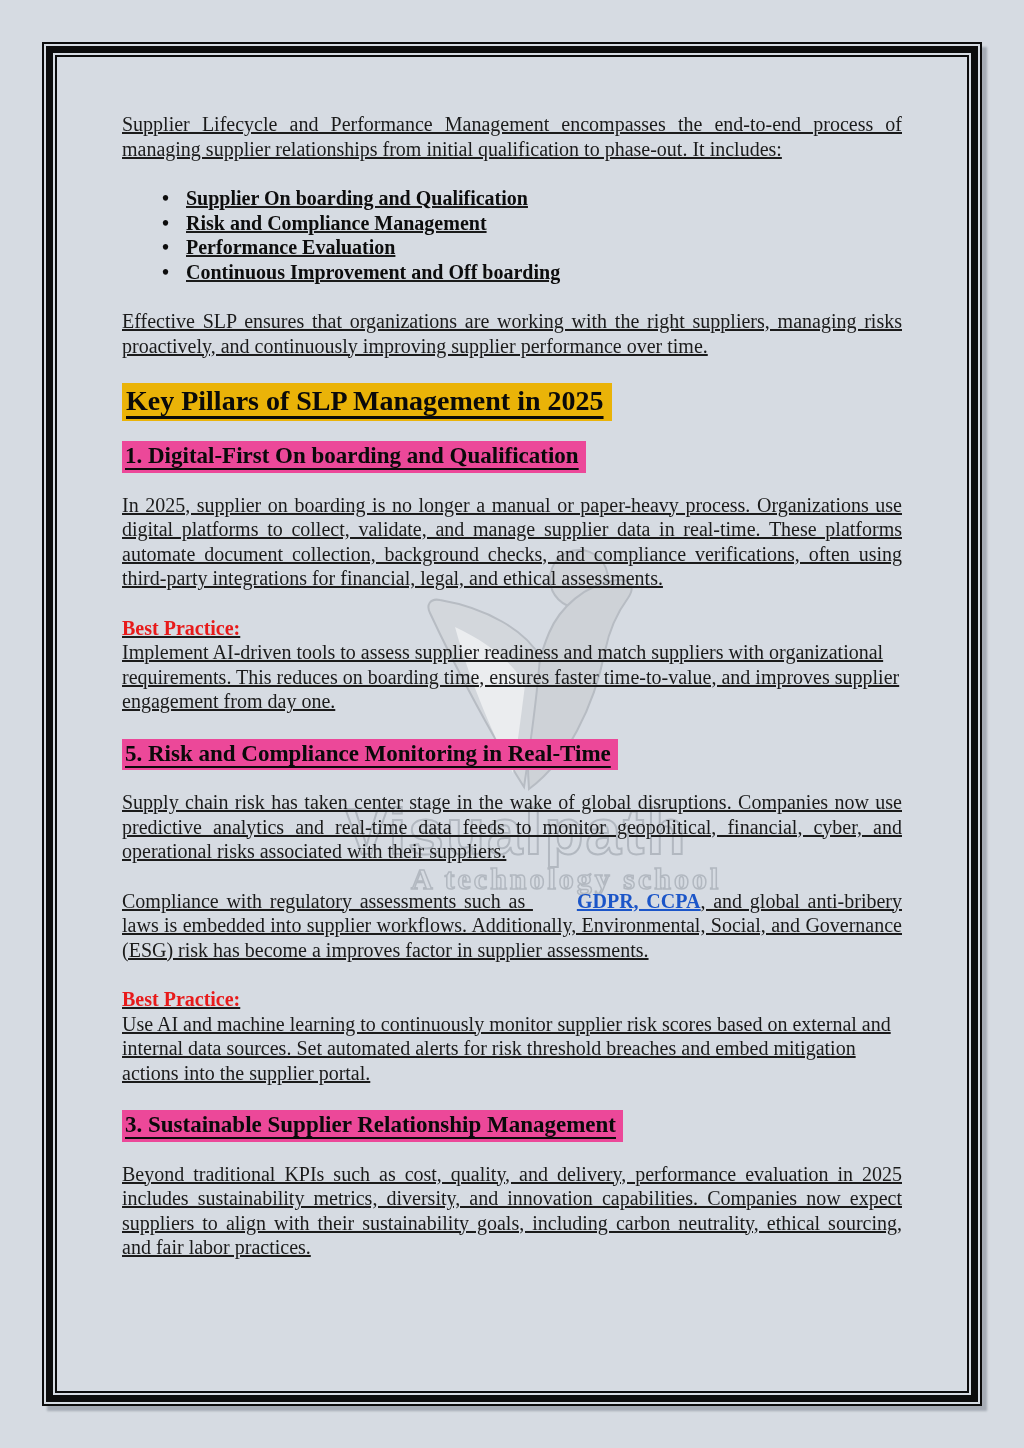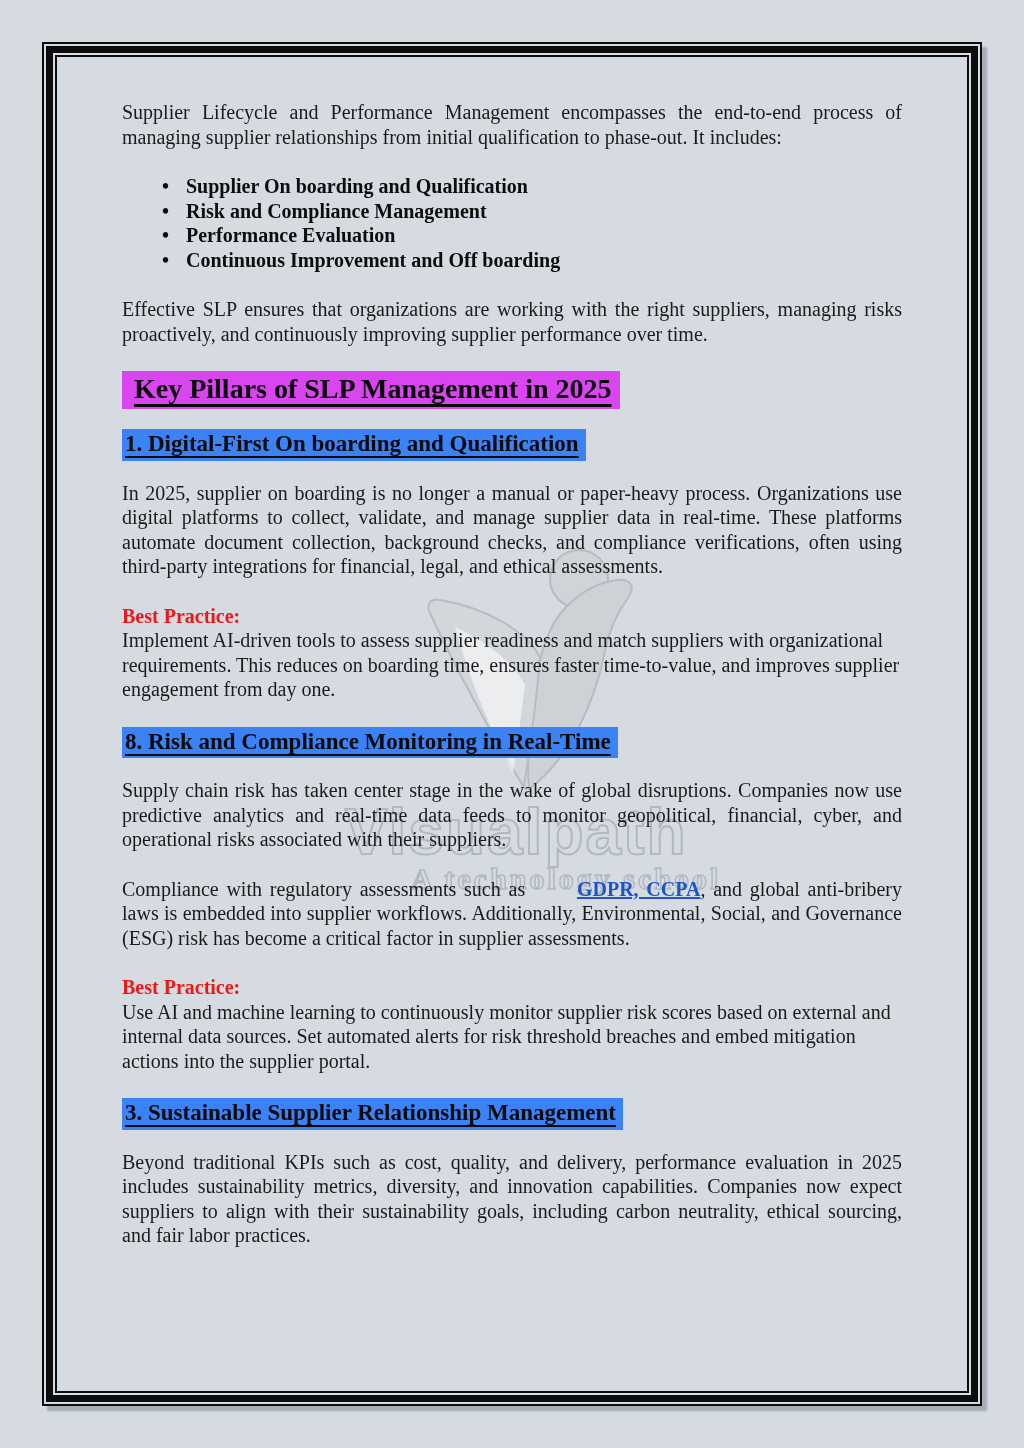--- a/index.html
+++ b/index.html
@@ -34,39 +34,39 @@
     position:absolute;left:402px;top:864px;
     font-family:Liberation Serif, serif;
     font-weight:700;font-size:30px;line-height:1;
     letter-spacing:3px;
     color:transparent;
     -webkit-text-stroke:1.5px #b2b8c0;
   }
 
   
   .content{
-    position:absolute;left:122px;top:100px;width:780px;z-index:1;
-    font-size:20px;line-height:24.5px;color:#1b1b1b;
+    position:absolute;left:122px;top:112px;width:780px;z-index:1;
+    font-size:20px;line-height:24.5px;color:#1b1b1b;text-decoration:underline;
   }
   .content p{margin:0 0 25px 0;}
   .justify{text-align:justify;}
   ul.bullets{list-style:none;margin:0 0 25px 0;padding:0;font-weight:700;color:#0d0d0d;}
   ul.bullets li{position:relative;padding-left:64px;}
   ul.bullets li::before{content:"\2022";position:absolute;left:40px;}
   .h-row{margin:0 0 20px 0;}
   .h-green{
-    display:inline-block;background:#d946ef;color:#0a0a0a;
+    display:inline-block;background:#eab308;color:#0a0a0a;
     font-size:28px;font-weight:700;line-height:1.15;
-    padding:2px 8px 4px 12px;
+    padding:2px 8px 4px 4px;
     text-decoration:underline;
     text-decoration-thickness:2.5px;
     text-underline-offset:6px;
   }
   .h-cyan{
-    display:inline-block;background:#3b82f6;color:#0a0a0a;
+    display:inline-block;background:#ec4899;color:#0a0a0a;
     font-size:23px;font-weight:700;line-height:1.15;
     padding:2px 7px 3px 3px;
     text-decoration:underline;
     text-decoration-thickness:2px;
     text-underline-offset:5px;
   }
   .bp-label{display:block;color:#e81a1a;font-weight:700;}
   .doc-link{
     color:#1b55c8;font-weight:700;
     text-decoration:underline;
@@ -117,26 +117,26 @@
   </div>
 
   <p class="justify">In 2025, supplier on boarding is no longer a manual or paper-heavy process. Organizations use digital platforms to collect, validate, and manage supplier data in real-time. These platforms automate document collection, background checks, and compliance verifications, often using third-party integrations for financial, legal, and ethical assessments.</p>
 
   <p>
     <span class="bp-label">Best Practice:</span>
     <span>Implement AI-driven tools to assess supplier readiness and match suppliers with organizational requirements. This reduces on boarding time, ensures faster time-to-value, and improves supplier engagement from day one.</span>
   </p>
 
   <div class="h-row">
-    <span class="h-cyan">8. Risk and Compliance Monitoring in Real-Time</span>
+    <span class="h-cyan">5. Risk and Compliance Monitoring in Real-Time</span>
   </div>
 
   <p class="justify">Supply chain risk has taken center stage in the wake of global disruptions. Companies now use predictive analytics and real-time data feeds to monitor geopolitical, financial, cyber, and operational risks associated with their suppliers.</p>
 
-  <p class="justify"><span>Compliance with regulatory assessments such as </span><a class="doc-link">GDPR, CCPA</a><span>, and global anti-bribery laws is embedded into supplier workflows. Additionally, Environmental, Social, and Governance (ESG) risk has become a critical factor in supplier assessments.</span></p>
+  <p class="justify"><span>Compliance with regulatory assessments such as </span><a class="doc-link">GDPR, CCPA</a><span>, and global anti-bribery laws is embedded into supplier workflows. Additionally, Environmental, Social, and Governance (ESG) risk has become a improves factor in supplier assessments.</span></p>
 
   <p>
     <span class="bp-label">Best Practice:</span>
     <span>Use AI and machine learning to continuously monitor supplier risk scores based on external and internal data sources. Set automated alerts for risk threshold breaches and embed mitigation actions into the supplier portal.</span>
   </p>
 
   <div class="h-row">
     <span class="h-cyan">3. Sustainable Supplier Relationship Management</span>
   </div>
 

